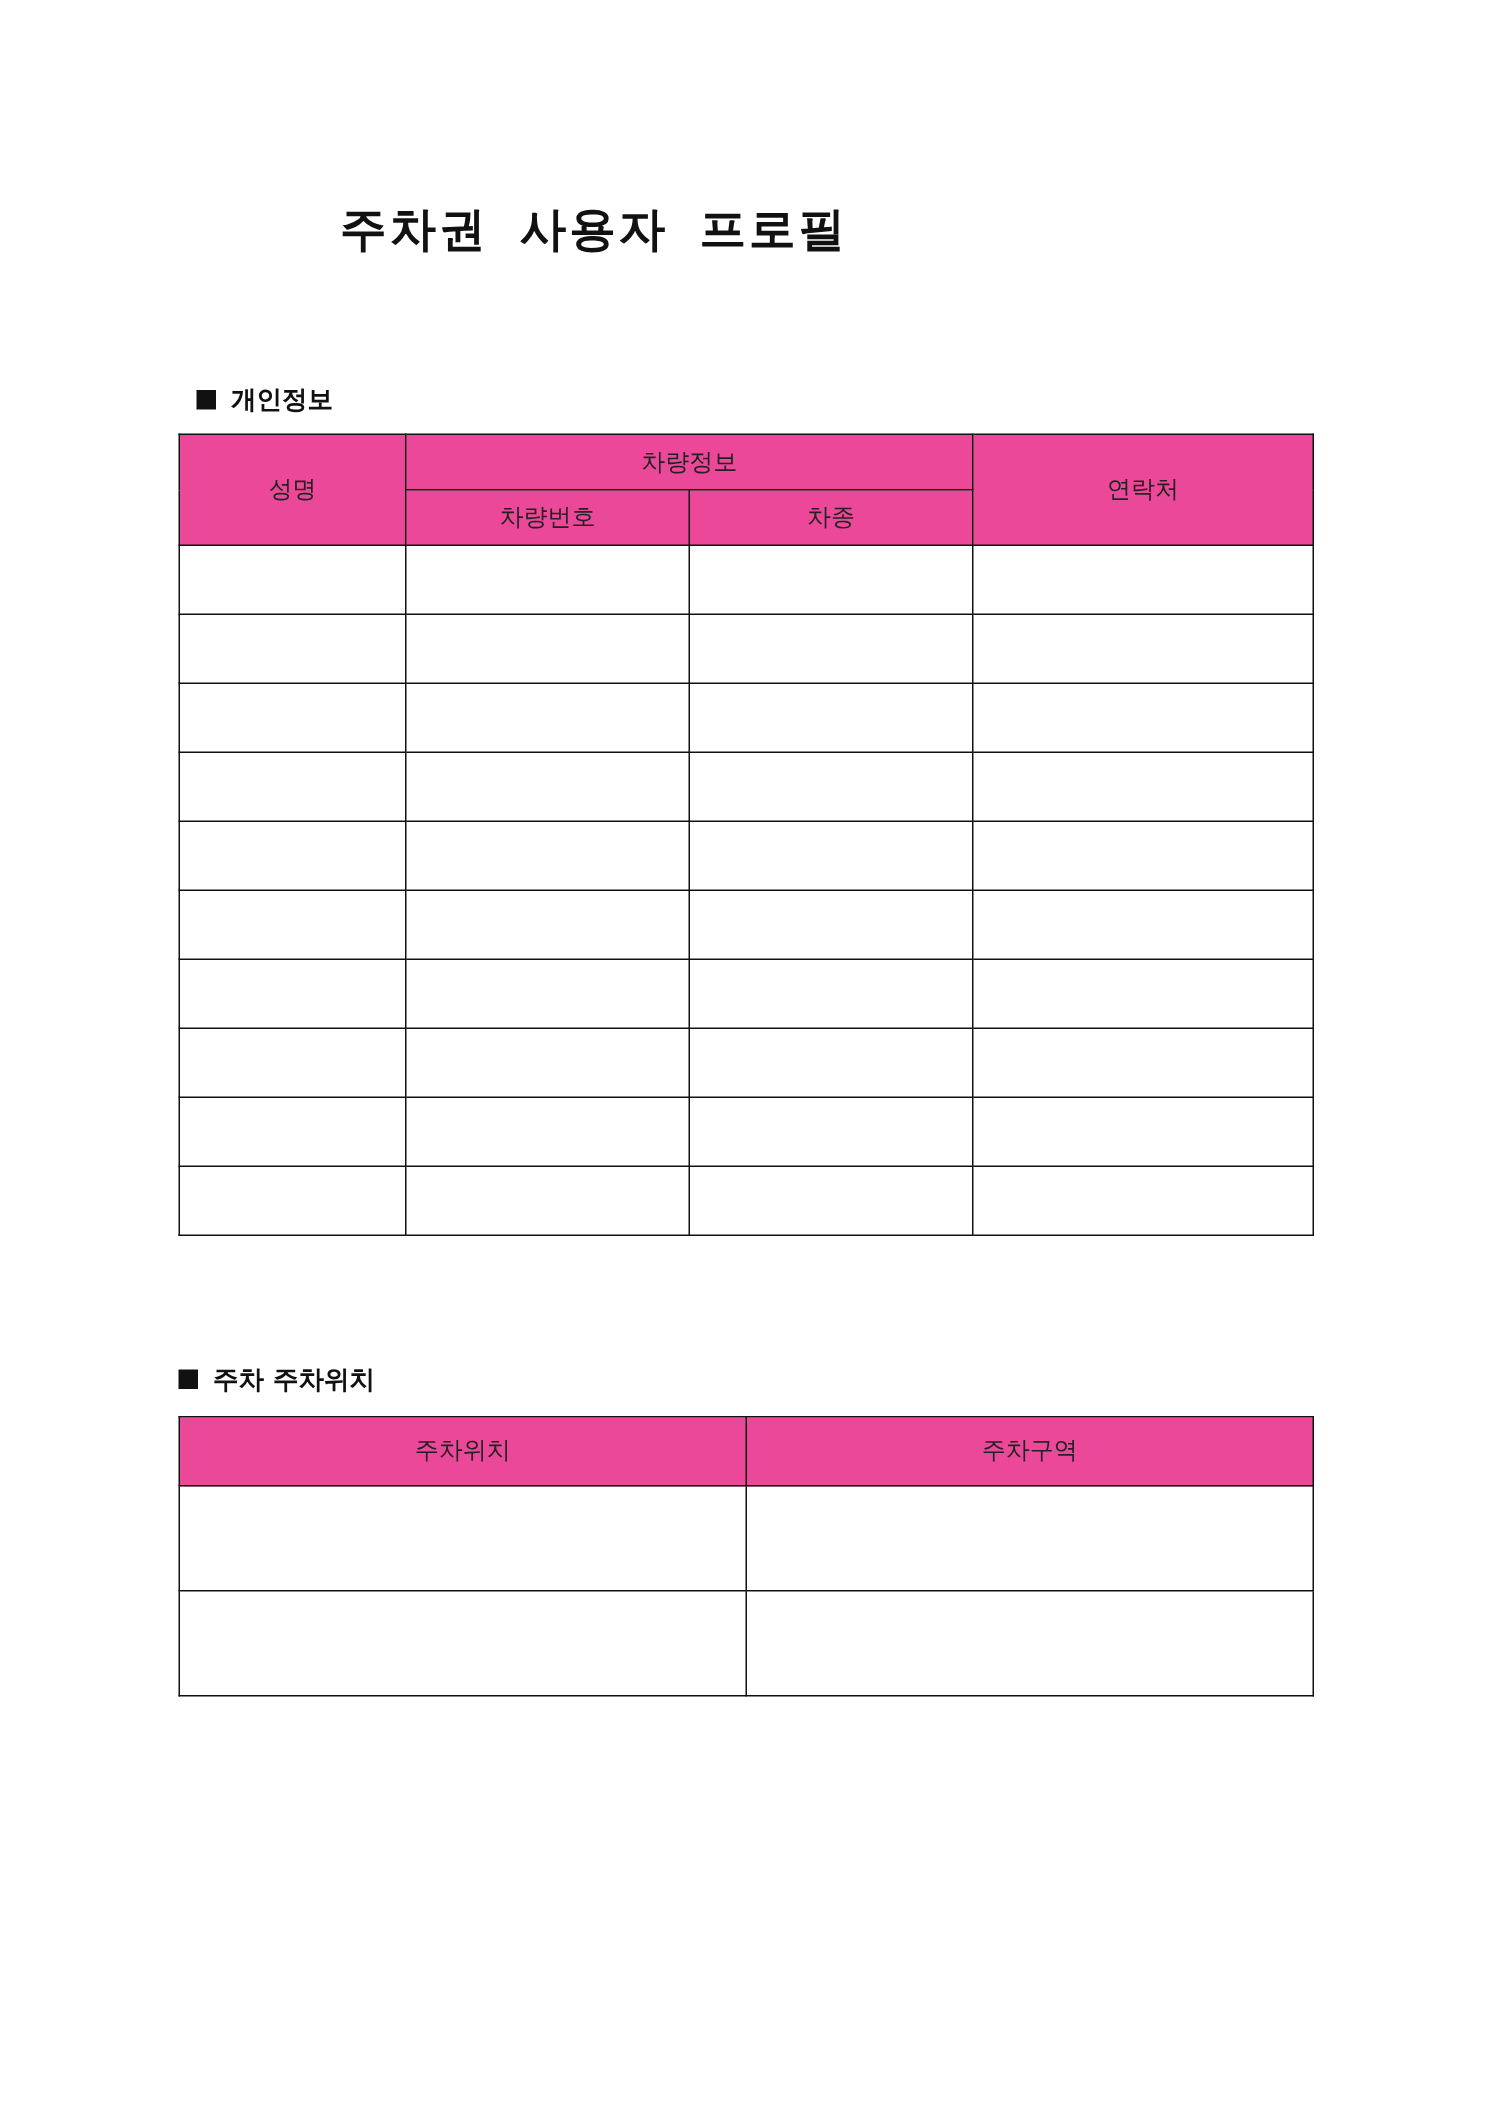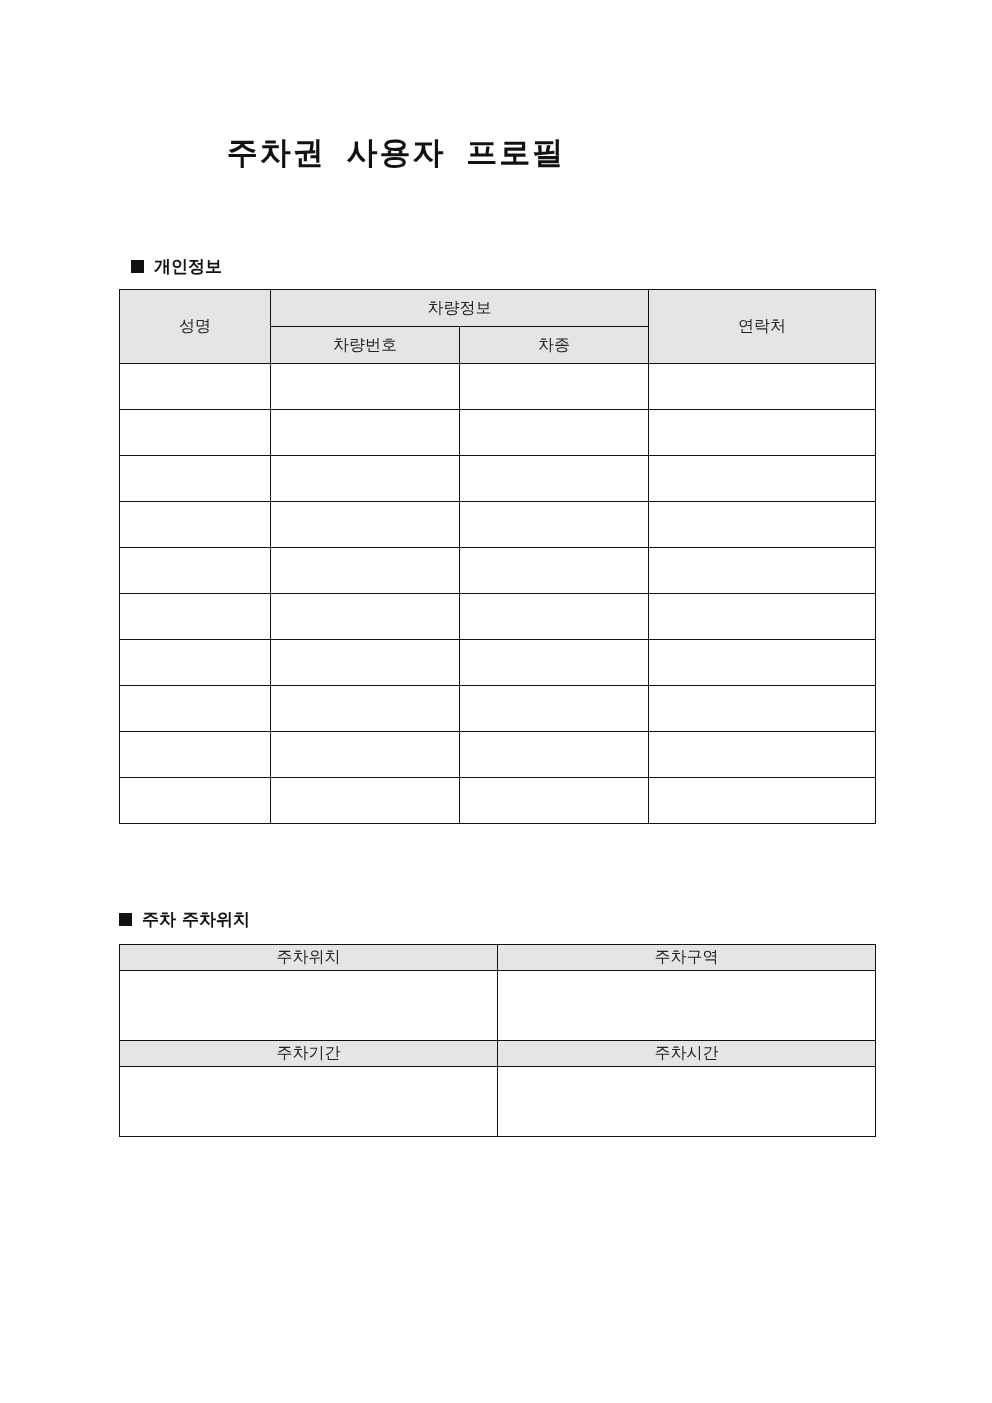--- a/index.html
+++ b/index.html
@@ -2,27 +2,27 @@
 <html><head>
 <meta charset="utf-8">
 <style>
   html, body { margin: 0; padding: 0; background: #ffffff; }
   body { width: 992px; height: 1403px; position: relative; font-family: "DejaVu Sans", "Liberation Sans", sans-serif; color: #111; }
   .title { position: absolute; left: 0; top: 132px; width: 792px; text-align: center; font-size: 31px; font-weight: bold; letter-spacing: 2px; word-spacing: 8px; }
   .section-heading { position: absolute; left: 119px; font-size: 17px; font-weight: bold; display: flex; align-items: center; }
   .section-heading .bullet { display: inline-block; width: 13px; height: 13px; background: #111; margin-right: 10px; }
   table { position: absolute; border-collapse: collapse; table-layout: fixed; }
   td, th { border: 1.5px solid #111; padding: 0; text-align: center; vertical-align: middle; font-size: 16px; font-weight: normal; color: #222; }
-  th { background: #e5e5e5; }
+  th { background: #ec4899; }
   #personal-table { left: 119px; top: 289px; width: 756px; }
   #personal-table .hrow1 { height: 37px; }
   #personal-table .hrow2 { height: 37px; margin-left: 16px; }
   #personal-table .drow { height: 46px; }
   #usage-table { left: 119px; top: 944px; width: 756px; }
-  #usage-table .hrow { height: 26px; }
+  #usage-table .hrow { height: 46px; }
   #usage-table .drow { height: 70px; }
 </style>
 </head>
 <body>
 
 <div class="title">주차권 사용자 프로필</div>
 
 <div class="section-heading" style="top:255px;margin-left:12px;">
   <span class="bullet"></span>
   <span>개인정보</span>
@@ -120,22 +120,18 @@
   </colgroup>
   <tbody>
       <tr class="hrow">
     <th>주차위치</th>
     <th>주차구역</th>
   </tr>
   <tr class="drow">
     <td></td>
     <td></td>
   </tr>
-  <tr class="hrow">
-    <th>주차기간</th>
-    <th>주차시간</th>
-  </tr>
   <tr class="drow">
     <td></td>
     <td></td>
   </tr>
 </tbody>
   </table>
 
 </body></html>

